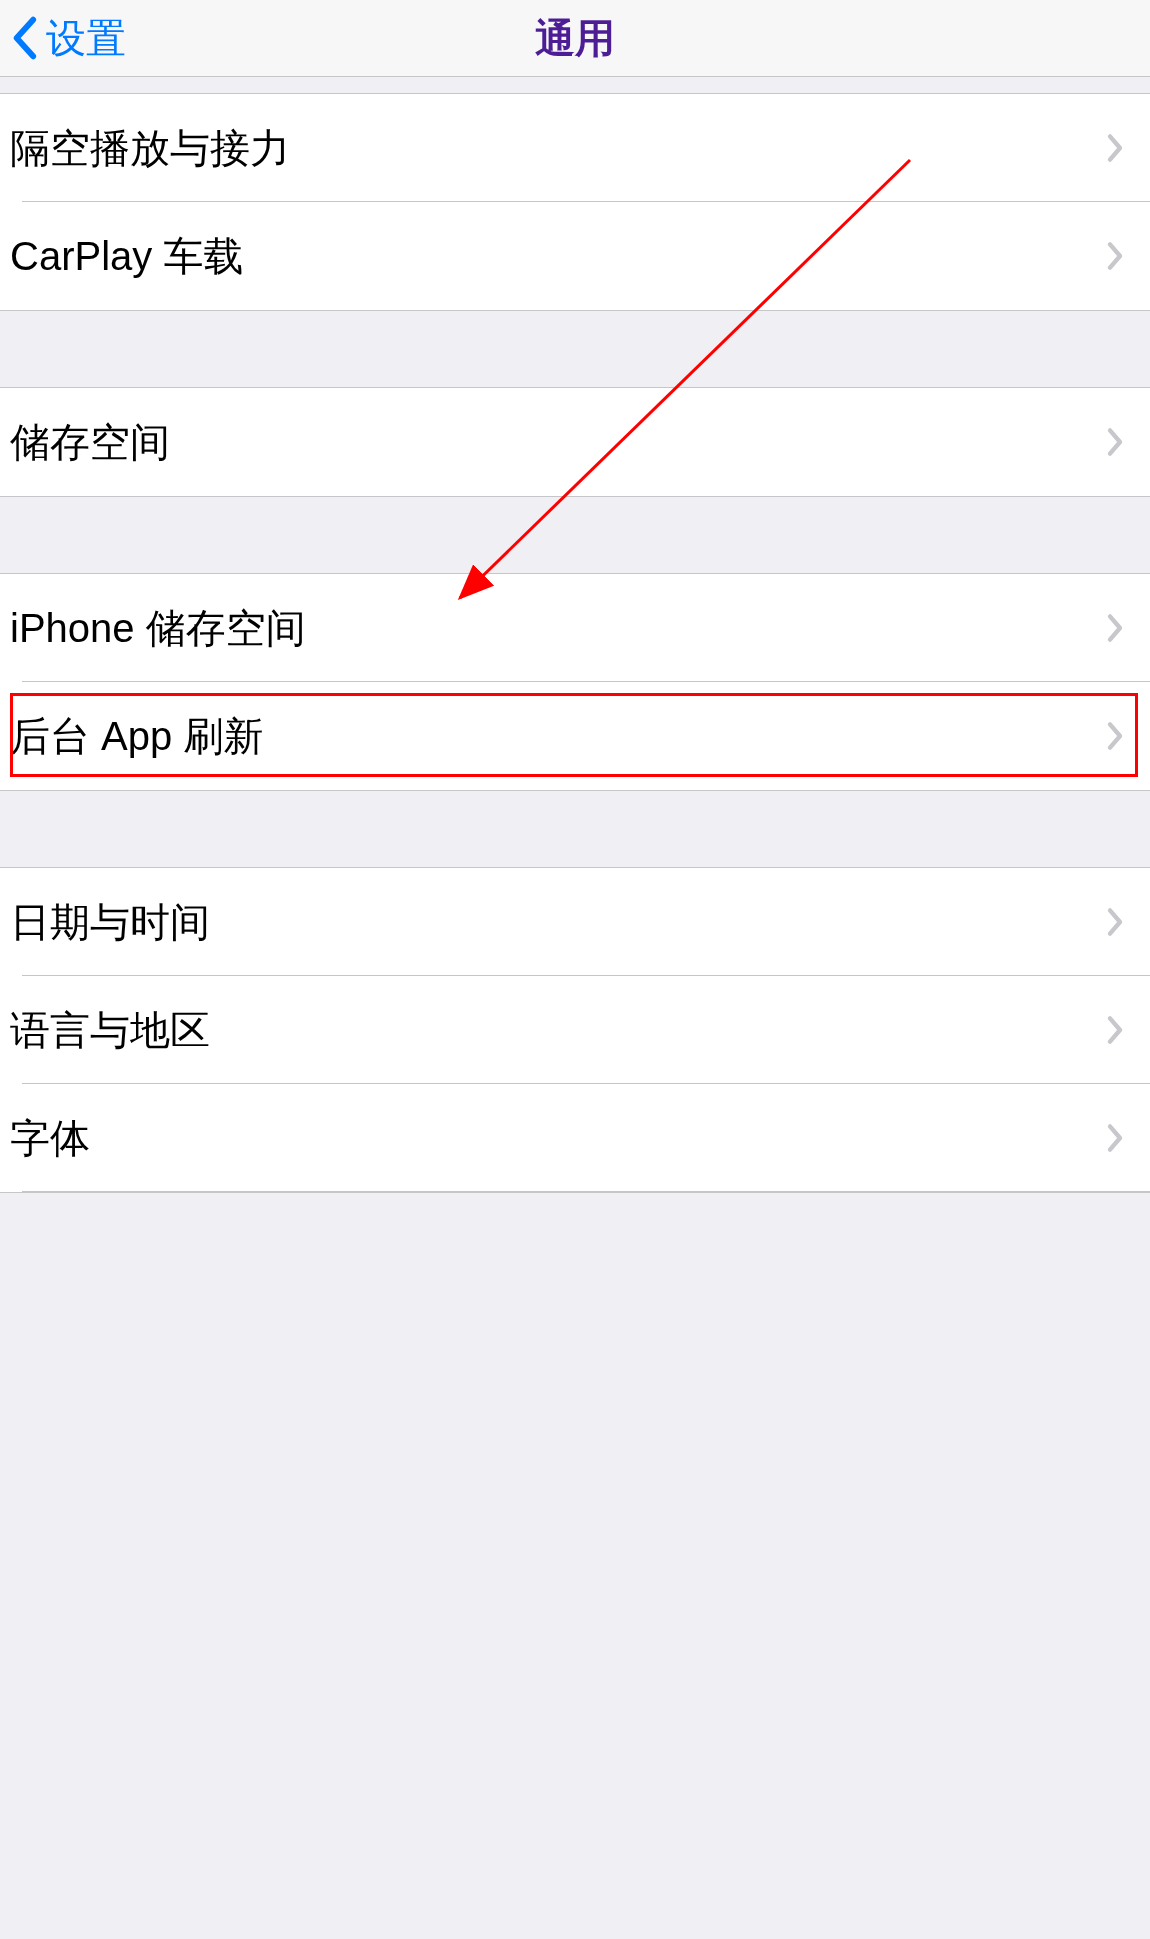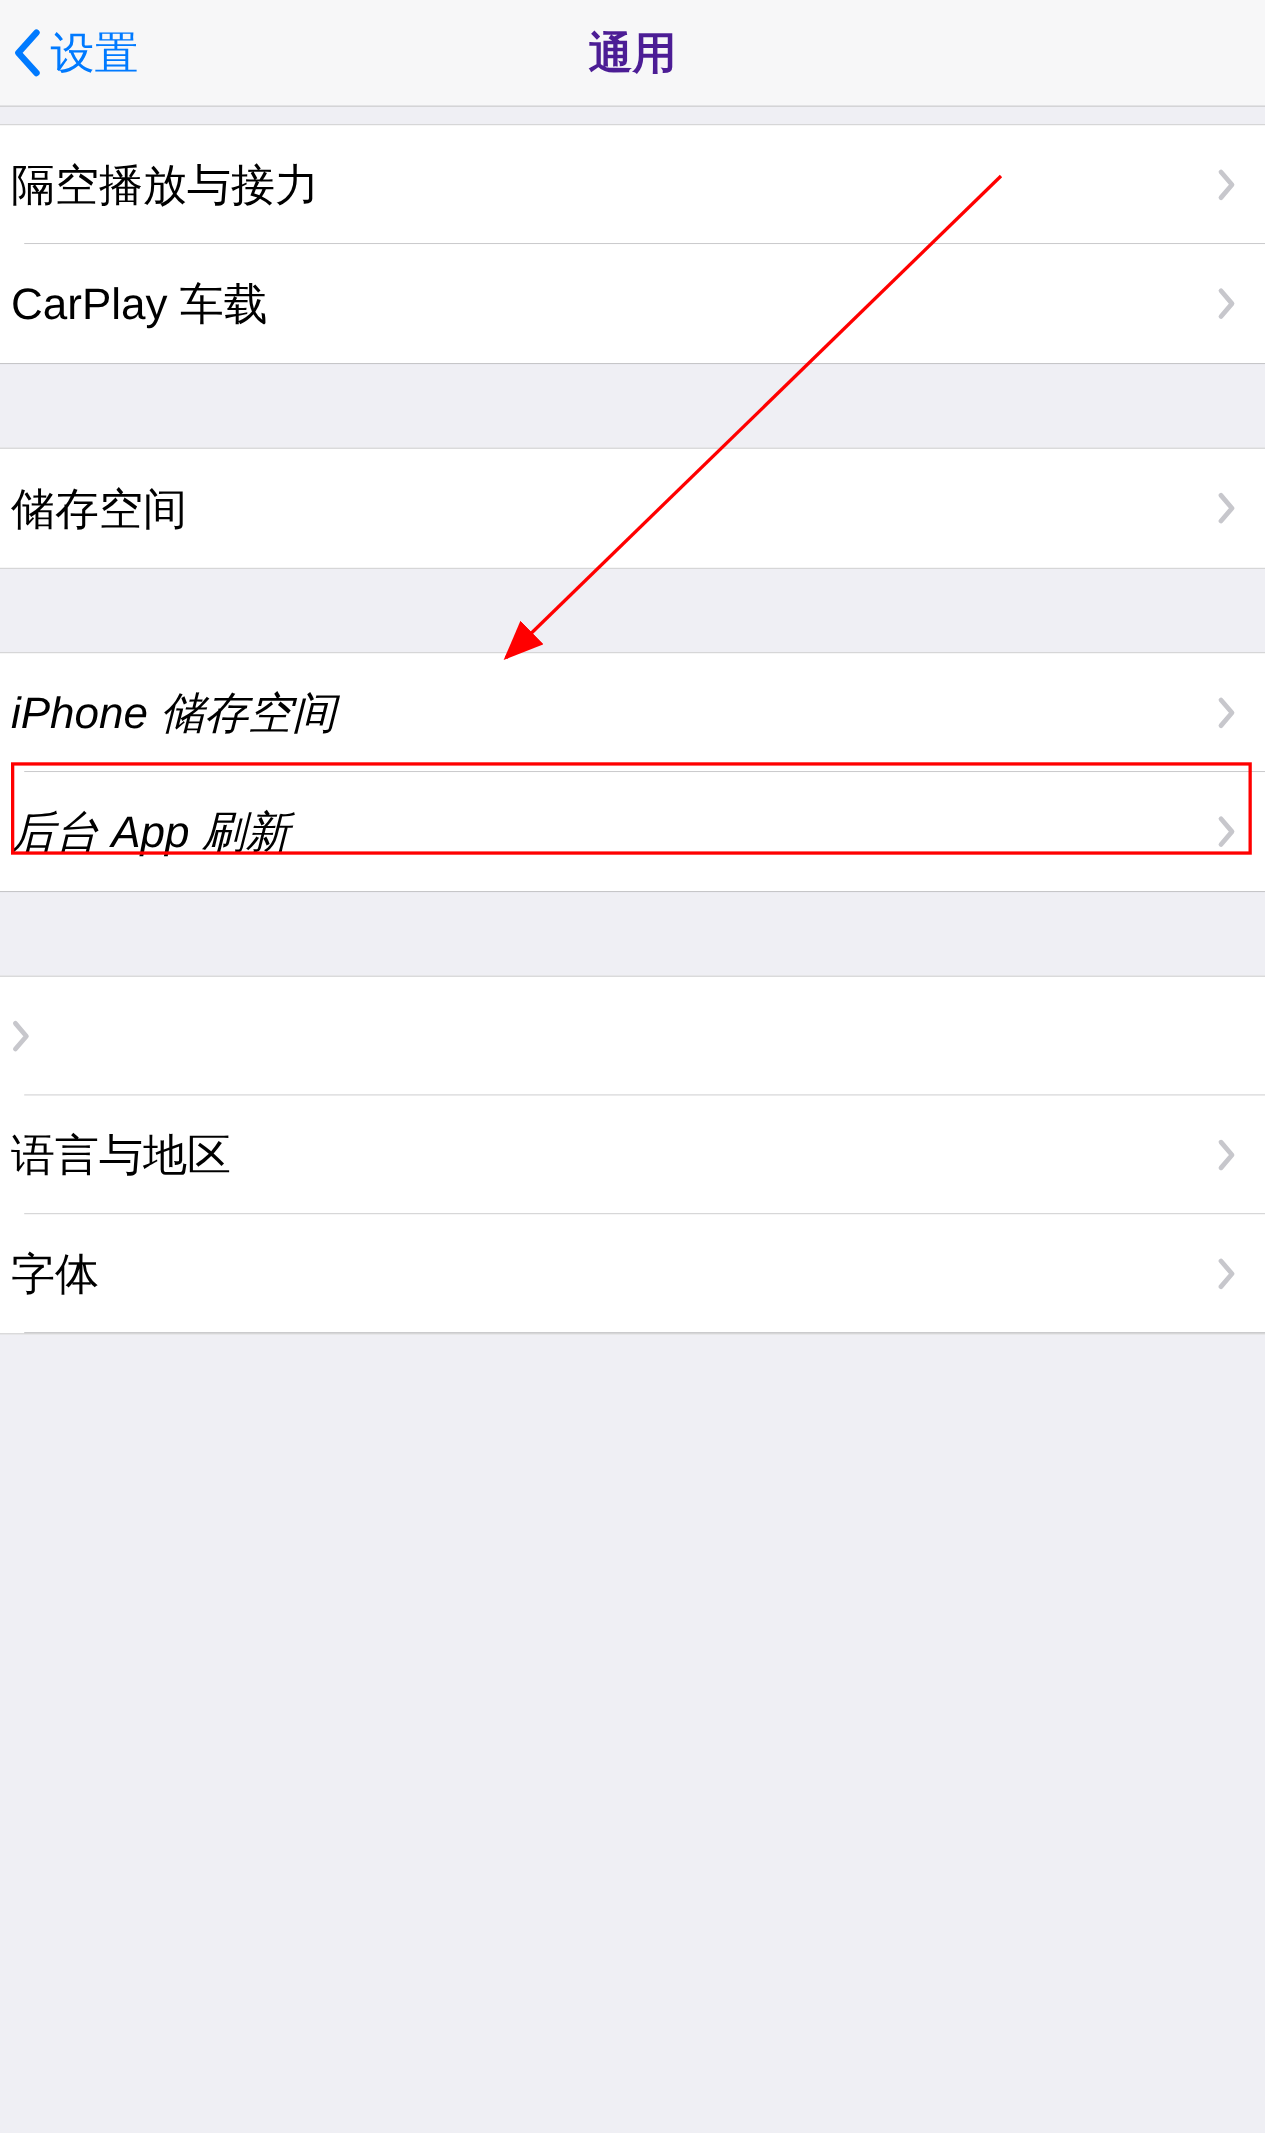--- a/index.html
+++ b/index.html
@@ -9,21 +9,21 @@
     }
     body {
       font-family: -apple-system, "PingFang SC", "Helvetica Neue", Arial, sans-serif;
       background: #efeff4;
       width: 1150px;
       height: 1939px;
       overflow: hidden;
       position: relative;
     }
     .nav-bar {
-      height: 97px;
+      height: 77px;
       background: #f7f7f8;
       border-bottom: 1px solid #c6c6c8;
       display: flex;
       align-items: center;
       position: relative;
     }
     .back-button {
       display: flex;
       align-items: center;
       padding-left: 10px;
@@ -131,40 +131,41 @@
   <div class="cell">
     <span class="cell-label">储存空间</span>
     <svg class="cell-chevron" viewBox="0 0 10 18" fill="none">
       <path d="M2 2 L8 9 L2 16" stroke="#c7c7cc" stroke-width="2.6" stroke-linecap="round" stroke-linejoin="round"></path>
     </svg>
   </div>
 </div>
 
 <div class="group-spacer"></div>
 
-<div class="group" style="position:relative;font-style:italic;">
+<div class="group" style="position:relative;">
   <div class="cell" id="storage-cell">
     <span class="cell-label">iPhone 储存空间</span>
     <svg class="cell-chevron" viewBox="0 0 10 18" fill="none">
       <path d="M2 2 L8 9 L2 16" stroke="#c7c7cc" stroke-width="2.6" stroke-linecap="round" stroke-linejoin="round"></path>
     </svg>
     <div class="cell-divider"></div>
   </div>
   <div class="cell">
     <span class="cell-label">后台 App 刷新</span>
     <svg class="cell-chevron" viewBox="0 0 10 18" fill="none">
       <path d="M2 2 L8 9 L2 16" stroke="#c7c7cc" stroke-width="2.6" stroke-linecap="round" stroke-linejoin="round"></path>
     </svg>
   </div>
 </div>
 
 <div class="group-spacer"></div>
 
 <div class="group">
   <div class="cell">
+    <span class="cell-label">日期与时间</span>
     <svg class="cell-chevron" viewBox="0 0 10 18" fill="none">
       <path d="M2 2 L8 9 L2 16" stroke="#c7c7cc" stroke-width="2.6" stroke-linecap="round" stroke-linejoin="round"></path>
     </svg>
     <div class="cell-divider"></div>
   </div>
   <div class="cell">
     <span class="cell-label">语言与地区</span>
     <svg class="cell-chevron" viewBox="0 0 10 18" fill="none">
       <path d="M2 2 L8 9 L2 16" stroke="#c7c7cc" stroke-width="2.6" stroke-linecap="round" stroke-linejoin="round"></path>
     </svg>

